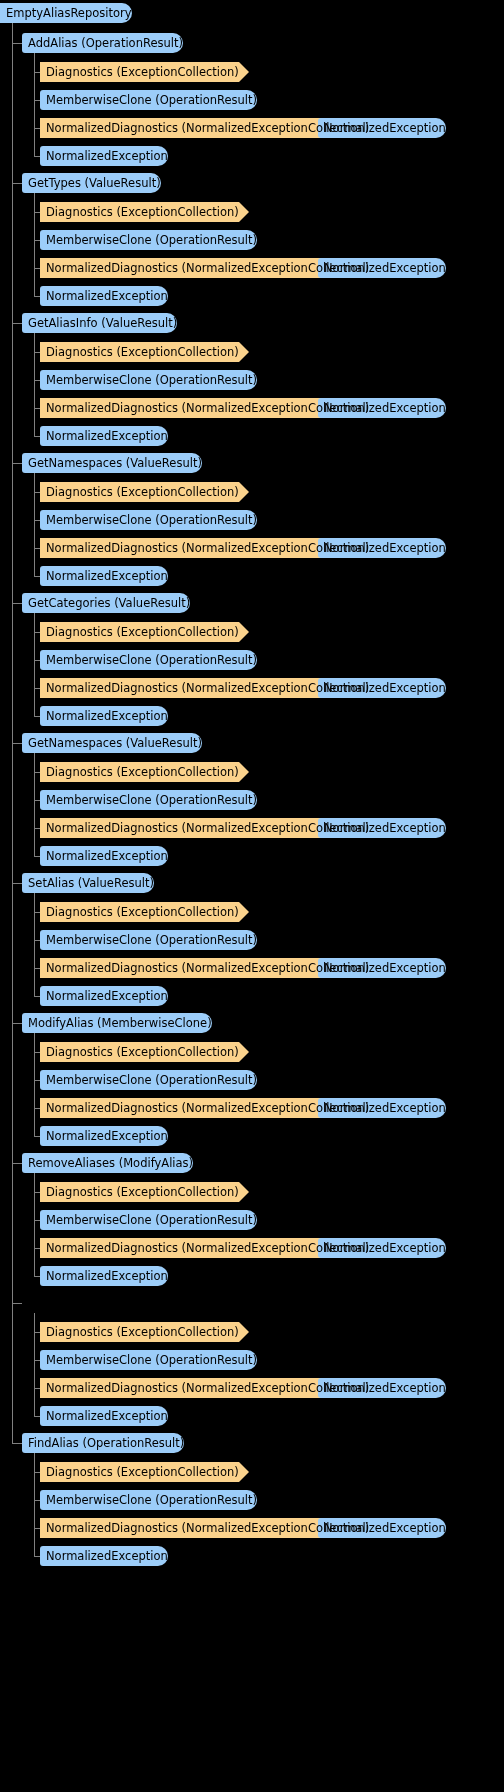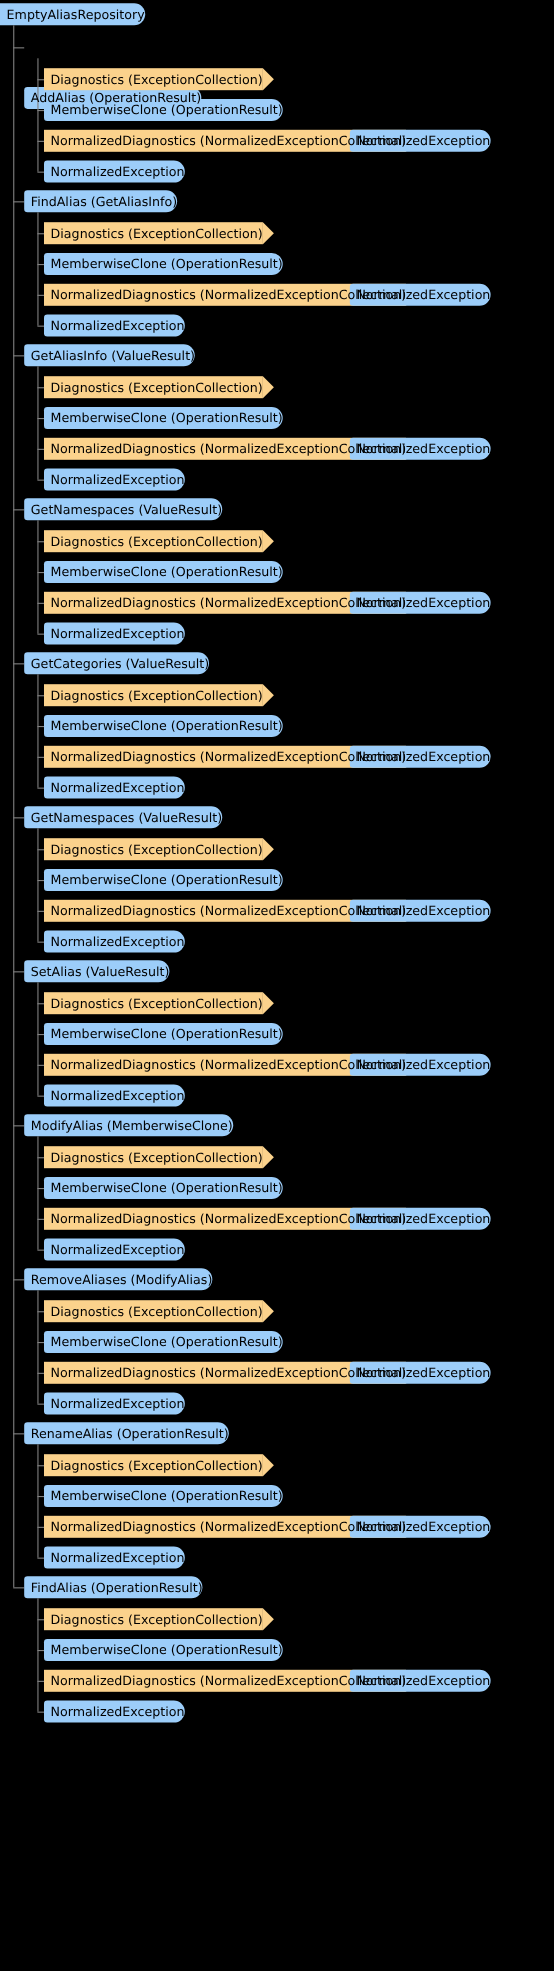--- a/index.html
+++ b/index.html
@@ -85,21 +85,21 @@
 </style>
 </head>
 <body>
 
 <div id="canvas">
     <div class="node blue rootnode" style="left: 0px; top: 3px;">
       <span class="lbl">EmptyAliasRepository</span>
     </div>
     <div class="vline" style="left: 12px; top: 23px; height: 1420px;"></div>
     <div class="hline" style="left: 12px; top: 43px; width: 10px;"></div>
-    <div class="node blue cap-left" style="left: 22px; top: 33px; margin-top: 46px;">
+    <div class="node blue cap-left" style="left: 22px; top: 33px;">
       <span class="lbl">AddAlias (OperationResult)</span>
     </div>
     <div class="vline" style="left: 34px; top: 53px; height: 103px;"></div>
     <div class="hline" style="left: 34px; top: 72px; width: 6px;"></div>
     <div class="node orange" style="left: 40px; top: 62px;">
       <span class="lbl">Diagnostics (ExceptionCollection)</span>
     </div>
     <div class="hline" style="left: 34px; top: 100px; width: 6px;"></div>
     <div class="node blue cap-left" style="left: 40px; top: 90px;">
       <span class="lbl">MemberwiseClone (OperationResult)</span>
@@ -111,21 +111,21 @@
     <div class="link-line" style="left: 379px; top: 128px; width: 0px;"></div>
     <div class="node blue cap-left" style="left: 318px; top: 118px;">
       <span class="lbl">NormalizedException</span>
     </div>
     <div class="hline" style="left: 34px; top: 156px; width: 6px;"></div>
     <div class="node blue cap-left" style="left: 40px; top: 146px;">
       <span class="lbl">NormalizedException</span>
     </div>
     <div class="hline" style="left: 12px; top: 183px; width: 10px;"></div>
     <div class="node blue cap-left" style="left: 22px; top: 173px;">
-      <span class="lbl">FindAlias (GetAliasInfo)</span>
+      <span class="lbl">GetTypes (ValueResult)</span>
     </div>
     <div class="vline" style="left: 34px; top: 193px; height: 103px;"></div>
     <div class="hline" style="left: 34px; top: 212px; width: 6px;"></div>
     <div class="node orange" style="left: 40px; top: 202px;">
       <span class="lbl">Diagnostics (ExceptionCollection)</span>
     </div>
     <div class="hline" style="left: 34px; top: 240px; width: 6px;"></div>
     <div class="node blue cap-left" style="left: 40px; top: 230px;">
       <span class="lbl">MemberwiseClone (OperationResult)</span>
     </div>
@@ -310,23 +310,20 @@
     </div>
     <div class="link-line" style="left: 379px; top: 1248px; width: 0px;"></div>
     <div class="node blue cap-left" style="left: 318px; top: 1238px;">
       <span class="lbl">NormalizedException</span>
     </div>
     <div class="hline" style="left: 34px; top: 1276px; width: 6px;"></div>
     <div class="node blue cap-left" style="left: 40px; top: 1266px;">
       <span class="lbl">NormalizedException</span>
     </div>
     <div class="hline" style="left: 12px; top: 1303px; width: 10px;"></div>
-    <div class="node blue cap-left" style="left: 22px; top: 1293px;">
-      <span class="lbl">RenameAlias (OperationResult)</span>
-    </div>
     <div class="vline" style="left: 34px; top: 1313px; height: 103px;"></div>
     <div class="hline" style="left: 34px; top: 1332px; width: 6px;"></div>
     <div class="node orange" style="left: 40px; top: 1322px;">
       <span class="lbl">Diagnostics (ExceptionCollection)</span>
     </div>
     <div class="hline" style="left: 34px; top: 1360px; width: 6px;"></div>
     <div class="node blue cap-left" style="left: 40px; top: 1350px;">
       <span class="lbl">MemberwiseClone (OperationResult)</span>
     </div>
     <div class="hline" style="left: 34px; top: 1388px; width: 6px;"></div>

